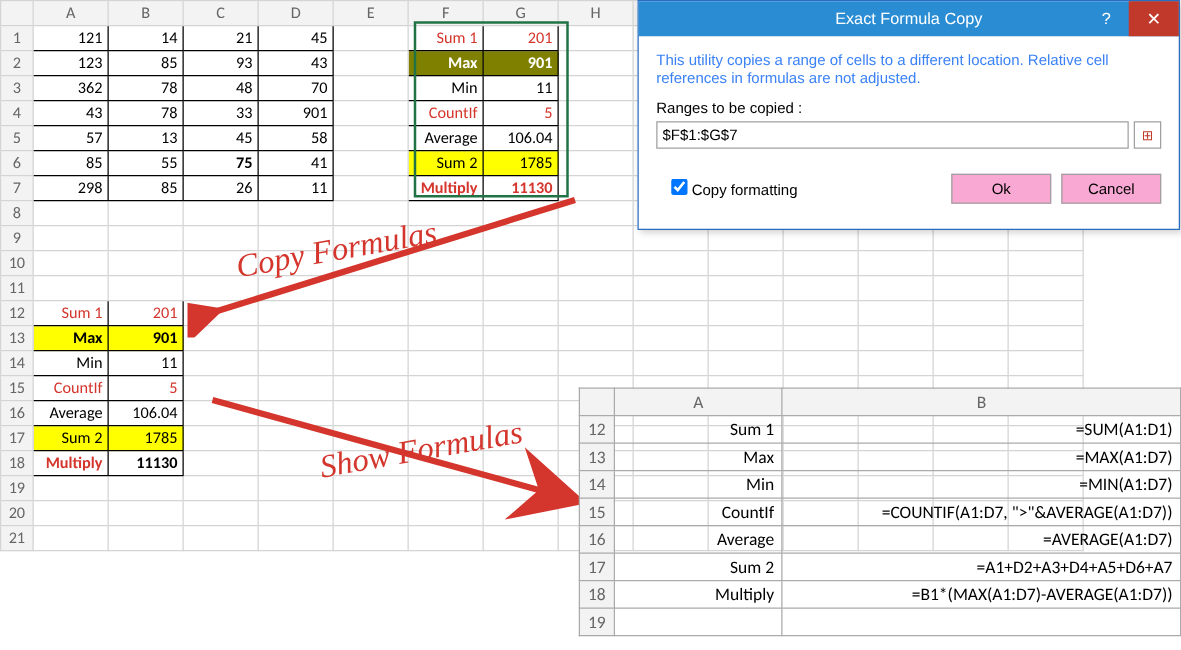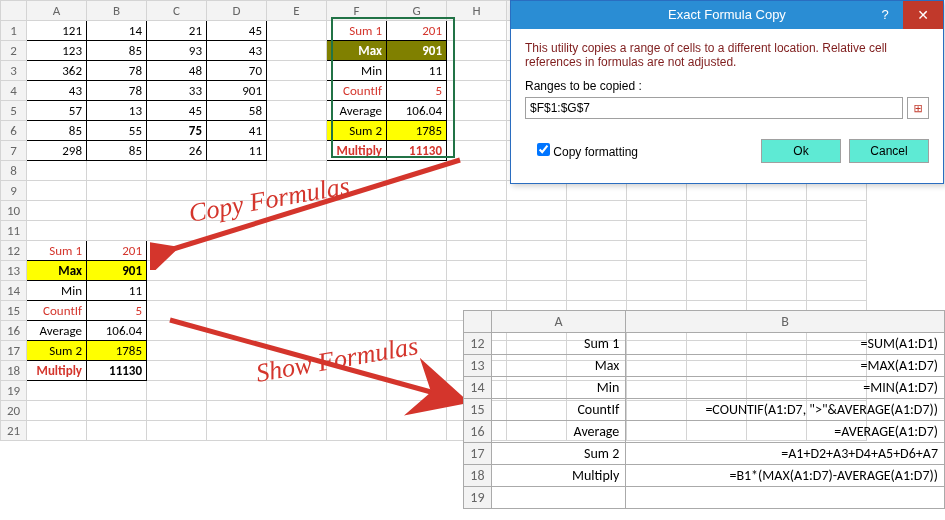--- a/index.html
+++ b/index.html
@@ -12,28 +12,28 @@
 .grid td.bold{font-weight:bold}
 .grid td.red{color:#d4352c}
 .grid td.olive{background:#808000;color:#fff}
 .grid td.yellow{background:#ffff00}
 .grid td.lbl{text-align:right}
 .dialog{position:absolute;left:510px;top:0;width:434px;border:1px solid #2a6dc0;background:#fff;font-family:"Segoe UI",Arial,sans-serif;font-size:12px;box-shadow:2px 2px 6px rgba(0,0,0,.2)}
 .dialog .titlebar{background:#2a8dd4;color:#fff;height:28px;line-height:28px;padding:0 6px;text-align:center;font-size:13px;position:relative}
 .dialog .titlebar .close{position:absolute;right:0;top:0;width:40px;height:28px;background:#c1392b;color:#fff;text-align:center;line-height:28px;font-size:14px}
 .dialog .titlebar .help{position:absolute;right:44px;top:0;width:28px;color:#fff;text-align:center;line-height:28px}
 .dialog .body{padding:12px 14px}
-.dialog .body p{margin-bottom:10px;color:#7f1d1d}
+.dialog .body p{margin-bottom:10px;color:#3b82f6}
 .dialog .body label{display:block;margin-bottom:4px}
 .dialog .input-row{display:flex;align-items:center;margin-bottom:12px}
 .dialog .input-row input[type=text]{flex:1;height:22px;border:1px solid #a0a0a0;padding:0 4px;font-size:12px}
 .dialog .input-row .picker{width:22px;height:22px;border:1px solid #a0a0a0;margin-left:4px;display:flex;align-items:center;justify-content:center;font-size:11px;color:#c1392b}
 .dialog .btn-row{display:flex;align-items:center;gap:8px}
 .dialog .btn-row label{flex:1;margin:12px}
-.dialog button{width:80px;height:24px;border:1px solid #a0a0a0;background:#5eead4;cursor:pointer;font-size:12px}
+.dialog button{width:80px;height:24px;border:1px solid #a0a0a0;background:#f9a8d4;cursor:pointer;font-size:12px}
 .annot{position:absolute;font-family:"Comic Sans MS",cursive;font-size:26px;font-style:italic;color:#d4352c}
 .arrow{position:absolute}
 .grid2{position:absolute;border-collapse:collapse}
 .grid2 th,.grid2 td{border:1px solid #aaa;height:22px;font-size:14px;padding:0 6px}
 .grid2 th{background:#f3f3f3;color:#666;font-weight:normal;text-align:center}
 .grid2 th.row{width:28px}
 .grid2 .lbl{text-align:right;width:110px}
 .grid2 .formula{text-align:right;width:330px}
 </style>
 </head>

